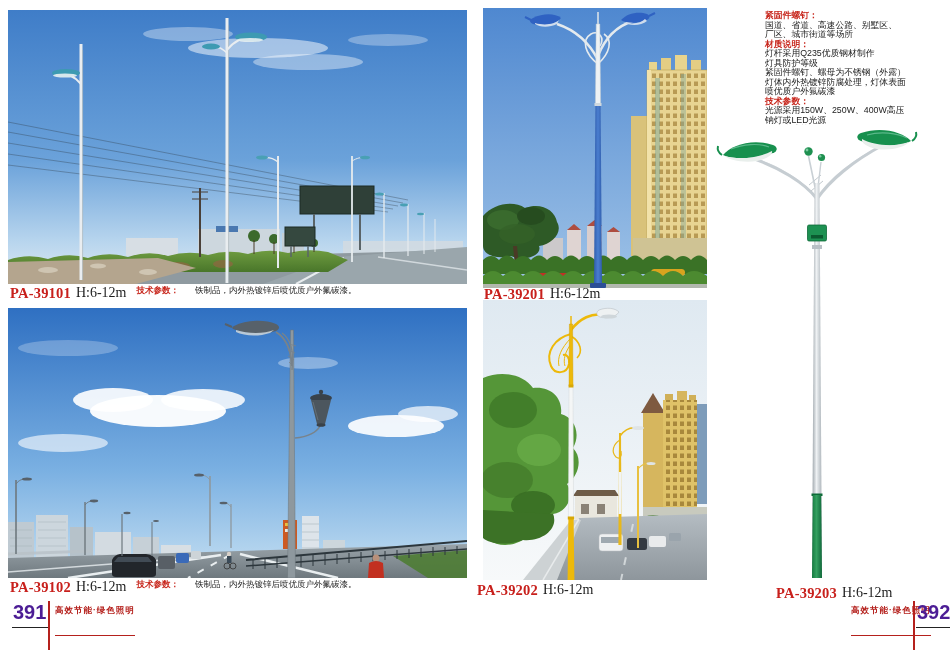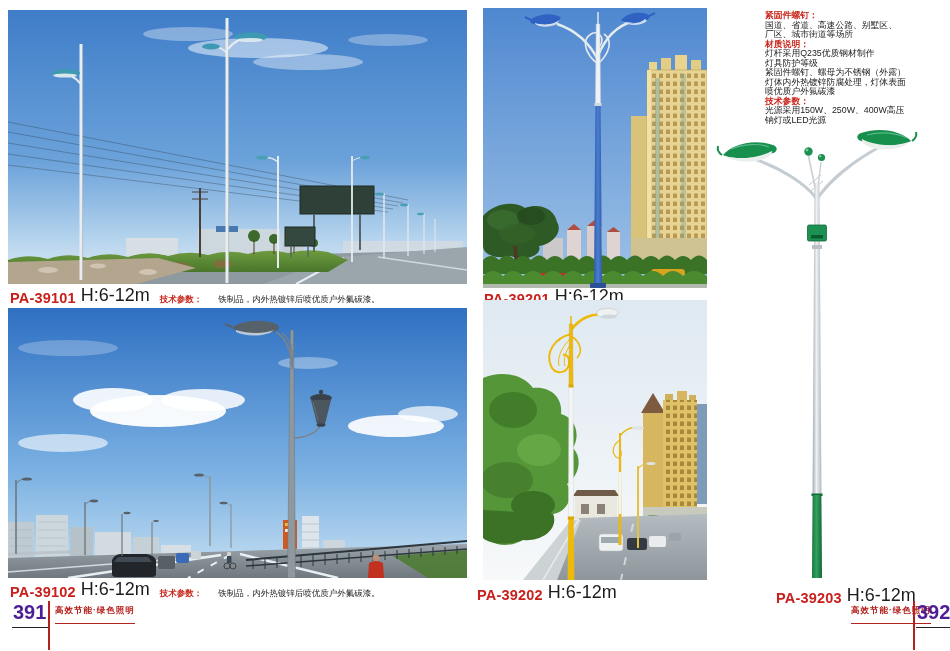--- a/index.html
+++ b/index.html
@@ -3,32 +3,32 @@
 <meta charset="utf-8">
 <style>
   html,body{margin:0;padding:0;background:#888;}
   .page{
     position:relative;width:950px;height:651px;margin:0 auto;
     background:#ffffff;overflow:hidden;
     font-family:"Liberation Sans","DejaVu Sans",sans-serif;
   }
   figure.photo{position:absolute;margin:0;padding:0;overflow:hidden;background:#fff;}
   figure.photo svg{display:block;}
-  .caption{position:absolute;display:flex;align-items:flex-end;white-space:nowrap;}
+  .caption{position:absolute;display:flex;align-items:flex-start;white-space:nowrap;font-family:Liberation Serif, serif;}
   .caption .code{font-size:14.5px;font-weight:bold;color:#c8201c;letter-spacing:.2px;}
-  .caption .h{font-size:18px;color:#1c1c1c;margin-left:5px;}
+  .caption .h{font-size:14px;color:#1c1c1c;margin-left:5px;}
   .caption .note-label{font-size:8.5px;font-weight:bold;color:#c8281e;margin-left:10px;}
   .caption .note{font-size:8.5px;color:#262626;margin-left:16px;}
   .info-panel{position:absolute;left:765px;top:11px;width:182px;}
   .ip-heading{font-size:8.8px;line-height:9.5px;font-weight:bold;color:#c8281e;}
   .ip-line{font-size:8.8px;line-height:9.5px;color:#222;}
   .pageno{position:absolute;font-size:20px;font-weight:bold;color:#4c1d95;
           border-bottom:1.6px solid #222;padding:0 3px 3px 1px;}
   .footer-slogan{position:absolute;font-size:8.5px;font-weight:bold;color:#b5211d;
-          border-bottom:1px solid #b5211d;padding-bottom:6px;letter-spacing:1px;}
+          border-bottom:1px solid #b5211d;padding-bottom:18px;letter-spacing:1px;}
   .vline{position:absolute;width:1.6px;height:49px;background:#b5211d;}
 </style>
 </head>
 <body>
 
 <div class="page">
 
   <figure class="photo" style="left:8px;top:10px;width:459px;height:274px">
     <svg width="459" height="274" viewBox="0 0 459 274">
       <defs>

